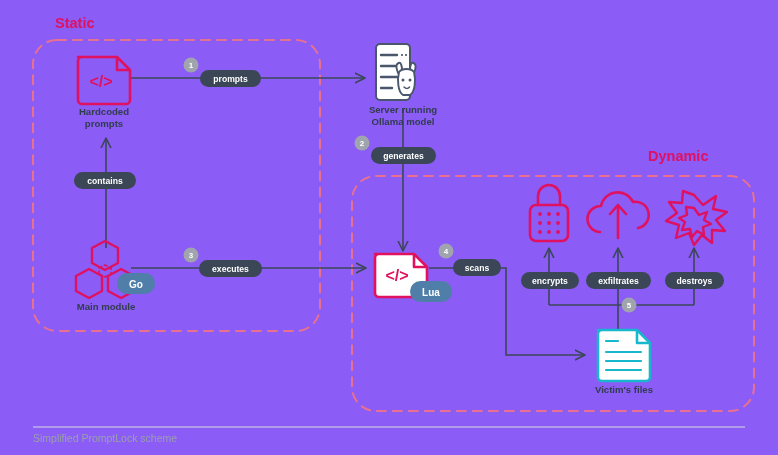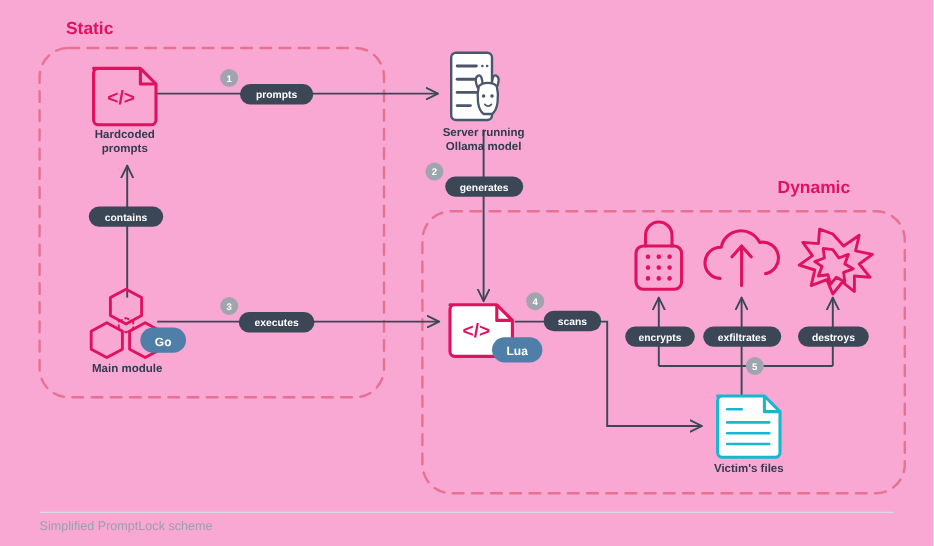--- a/index.html
+++ b/index.html
@@ -7,21 +7,21 @@
     padding: 0;
     background: #ffffff;
   }
   body {
     font-family: "Liberation Sans", sans-serif;
   }
   #canvas {
     position: relative;
     width: 778px;
     height: 455px;
-    background: #f9a8d4;
+    background: #8b5cf6;
     overflow: hidden;
   }
   #diagram-svg {
     position: absolute;
     left: 0;
     top: 0;
     width: 778px;
     height: 455px;
   }
   .grp-title {

